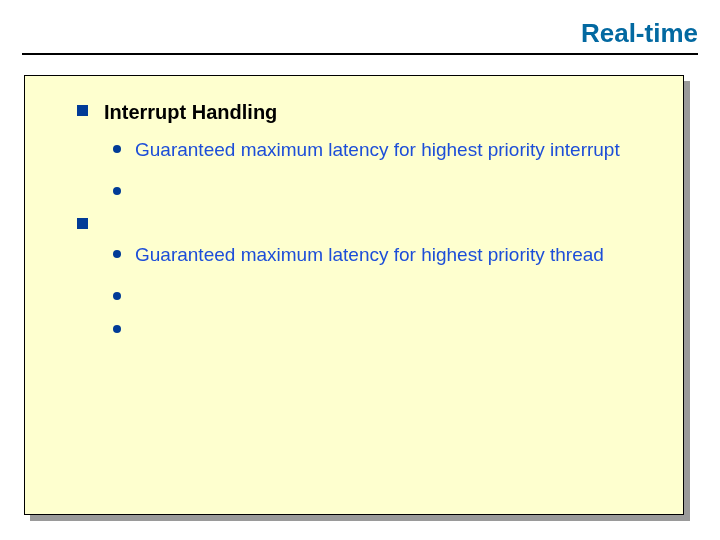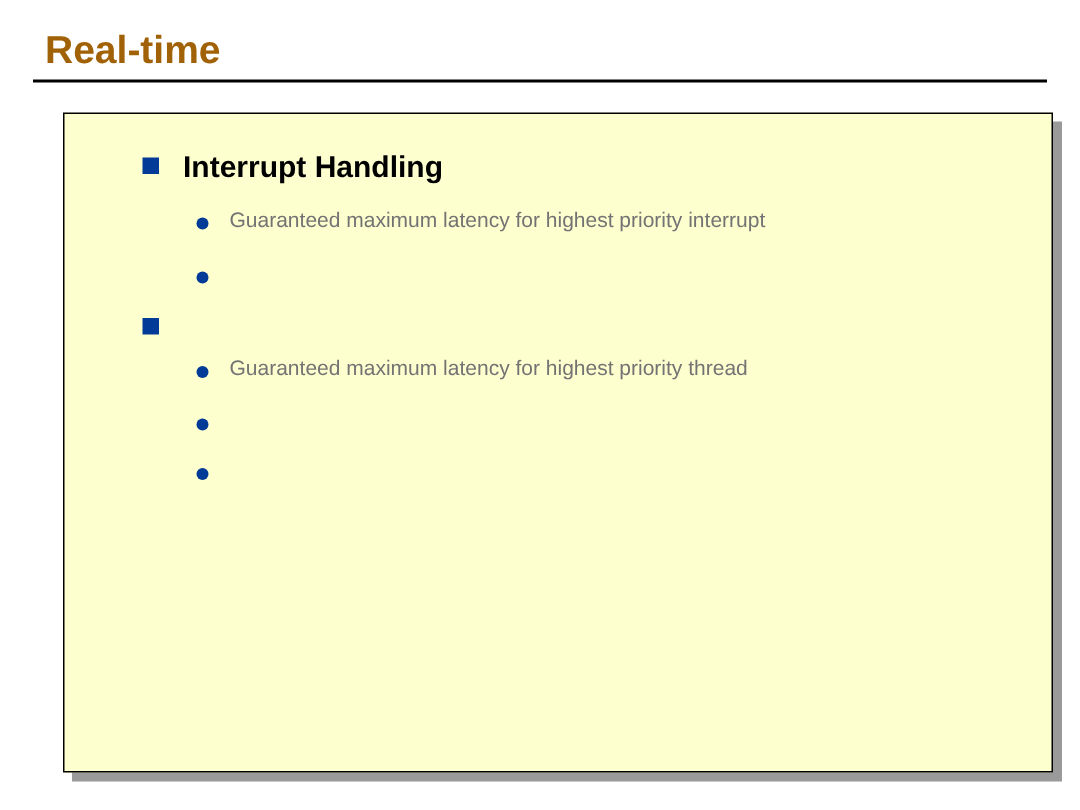--- a/index.html
+++ b/index.html
@@ -1,29 +1,29 @@
 <!DOCTYPE html>
 <html><head>
 <meta charset="utf-8">
 <style>
   * { box-sizing: border-box; margin: 0; padding: 0; }
   html, body { width: 720px; height: 540px; background: #fff; font-family: Arial, Helvetica, sans-serif; }
   .slide { width: 720px; height: 540px; padding: 18px 22px 22px 22px; }
-  .title { font-size: 26px; font-weight: bold; color: #a16207; margin-bottom: 4px; margin-left: 8px; }
+  .title { font-size: 26px; font-weight: bold; color: #0369a1; margin-bottom: 4px; margin-left: 8px; text-align: right; }
   .rule { border: none; border-top: 2px solid #000; margin: 0; margin-bottom: 20px; }
-  .panel-wrap { position: relative; width: 660px; height: 440px; margin-left: 20px; }
+  .panel-wrap { position: relative; width: 660px; height: 440px; margin-left: 2px; }
   .panel-shadow { position: absolute; left: 6px; top: 6px; width: 100%; height: 100%; background: #9a9a9a; }
   .panel { position: absolute; left: 0; top: 0; width: 100%; height: 100%; background: #feffcf; border: 1px solid #000; padding: 24px 26px 26px 52px; }
   .top-item { display: flex; align-items: flex-start; margin-bottom: 14px; }
   .square { width: 11px; height: 11px; background: #013b97; flex: 0 0 11px; margin-top: 5px; margin-right: 16px; }
   .top-text { font-size: 20px; font-weight: bold; color: #000; line-height: 1.2; }
   .sub-list { margin-left: 36px; margin-top: 10px; margin-bottom: 18px; }
   .sub-item { display: flex; align-items: flex-start; margin-bottom: 18px; }
   .dot { width: 8px; height: 8px; border-radius: 50%; background: #013b97; flex: 0 0 8px; margin-top: 7px; margin-right: 14px; }
-  .sub-text { font-size: 14px; color: #737373; line-height: 1.25; max-width: 520px; }
+  .sub-text { font-size: 19px; color: #1d4ed8; line-height: 1.25; max-width: 520px; }
 </style>
 </head>
 <body>
 
 <div class="slide">
   <div class="title">Real-time</div>
   <hr class="rule">
   <div class="panel-wrap">
     <div class="panel-shadow"></div>
     <div class="panel">

